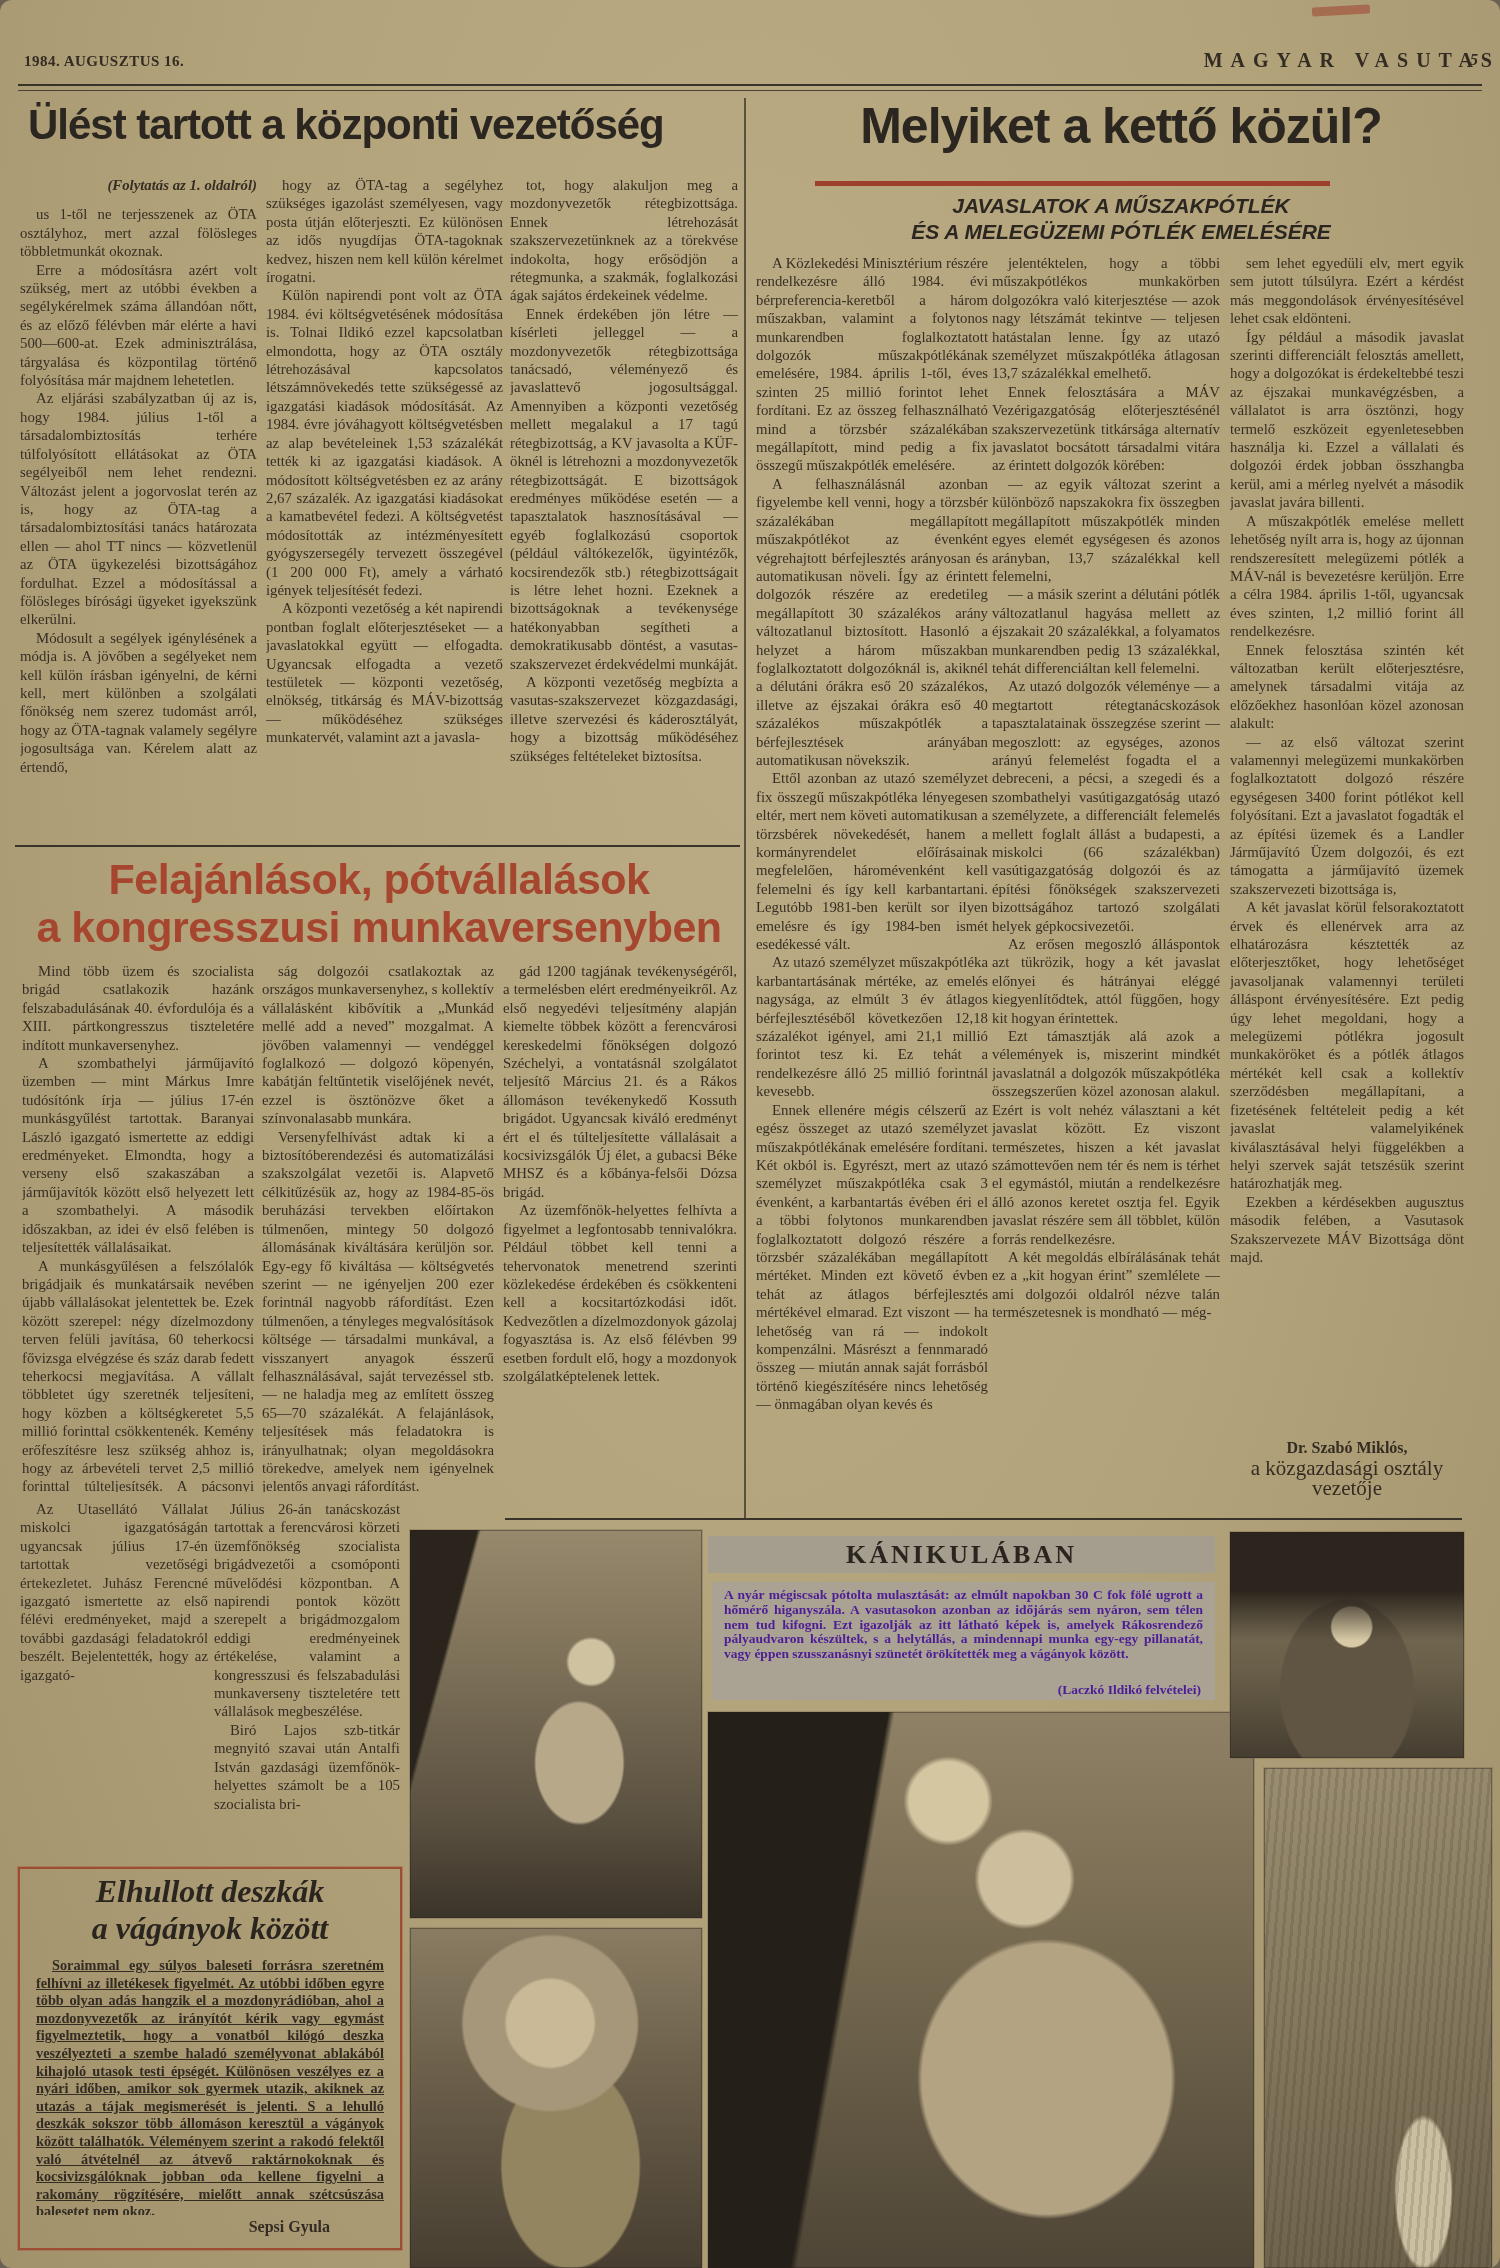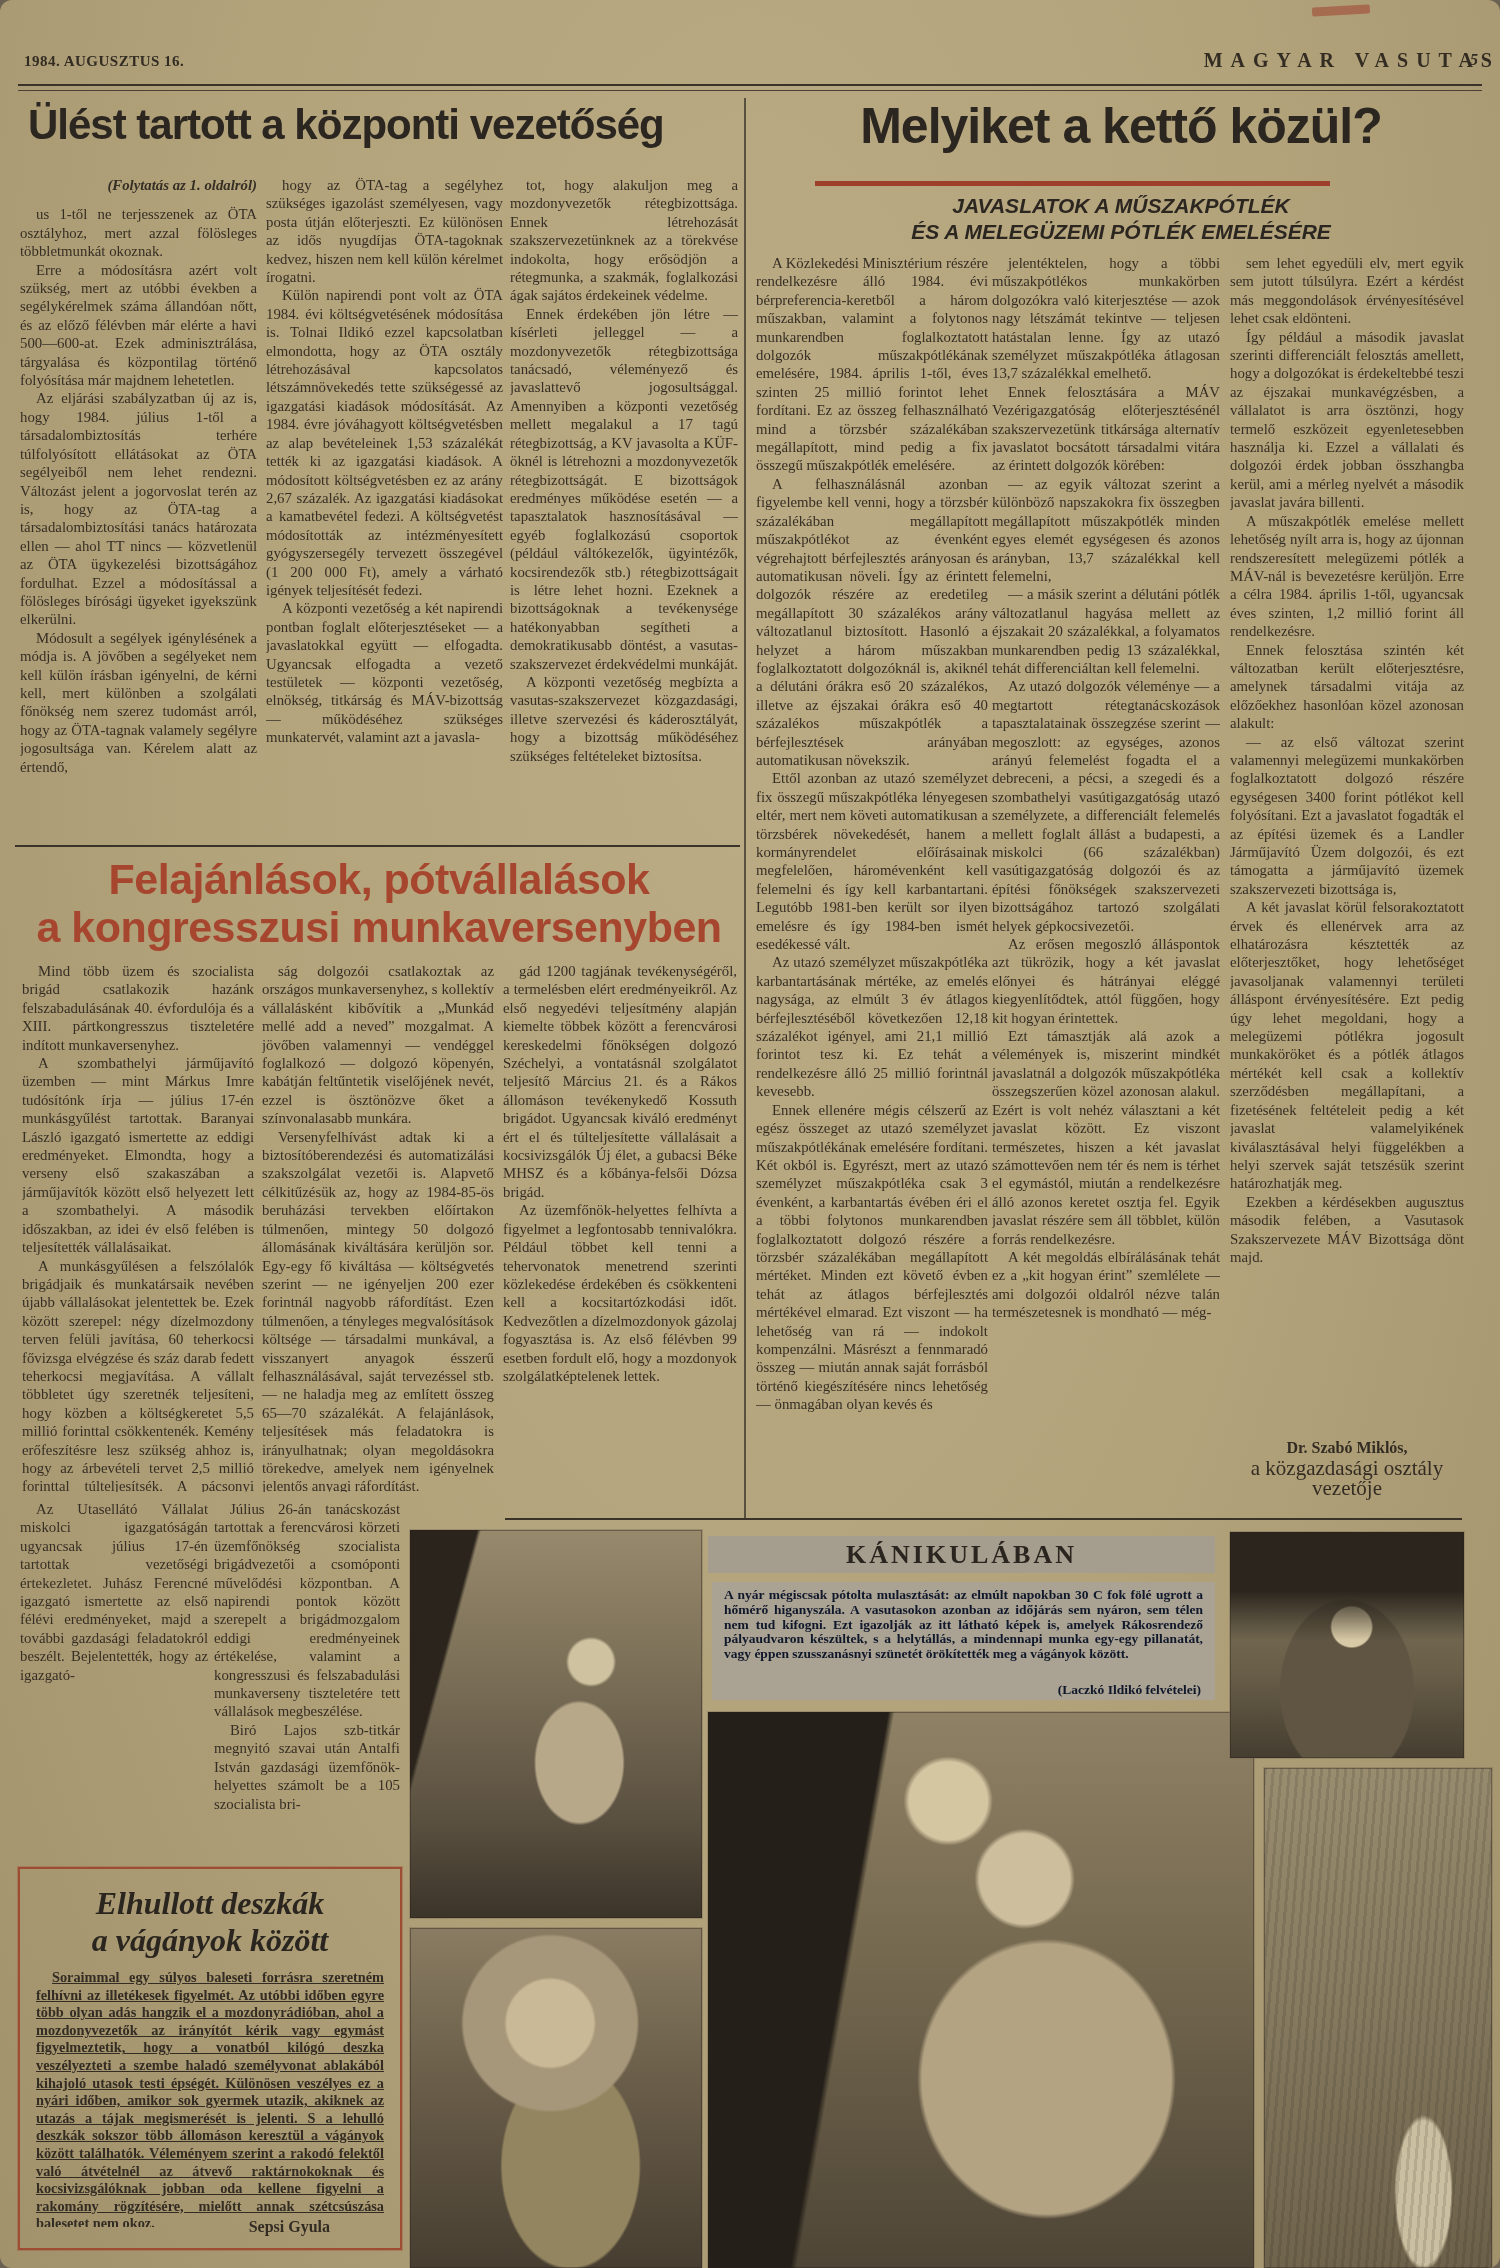--- a/index.html
+++ b/index.html
@@ -36,29 +36,29 @@
 
   
   .vrule{position:absolute;width:2px;background:rgba(58,51,42,.75);}
   .hrule{position:absolute;height:2px;background:#3a332a;}
 
   
   .sig{position:absolute;left:1230px;top:1438px;width:234px;text-align:center;font:bold 16px/20px "Liberation Serif",serif;}
   .sig .role{font-weight:normal;font-size:21px;}
 
   
-  .ebox{position:absolute;left:18px;top:1867px;width:384px;height:383px;border:2px solid #9e4c34;box-shadow:0 0 0 1px rgba(158,76,52,.35);padding:16px 16px;box-sizing:border-box;}
+  .ebox{position:absolute;left:18px;top:1867px;width:384px;height:383px;border:2px solid #9e4c34;box-shadow:0 0 0 1px rgba(158,76,52,.35);padding:4px 16px;box-sizing:border-box;}
   .ebox .t{ text-align:center;font:bold italic 32px/37px "Liberation Serif",serif;color:#2a251e;}
   .ebox .b{margin-top:10px;font:bold 14.3px/17.6px "Liberation Serif",serif;text-align:justify;overflow:hidden;height:258px;}
   .ebox .b p{margin:0;text-indent:16px;text-decoration:underline;}
   .ebox .s{position:absolute;right:70px;bottom:12px;font:bold 16px/18px "Liberation Serif",serif;}
 
   
   .kband{position:absolute;left:708px;top:1536px;width:507px;height:37px;background:#a59d8d;text-align:center;font:bold 26px/37px "Liberation Serif",serif;letter-spacing:3px;color:#2a251f;}
-  .kpanel{position:absolute;left:712px;top:1582px;width:503px;height:118px;background:#aaa293;box-sizing:border-box;padding:6px 12px 2px;font:bold 13.5px/14.8px "Liberation Serif",serif;text-align:justify;color:#0f172a;}
+  .kpanel{position:absolute;left:712px;top:1582px;width:503px;height:118px;background:#aaa293;box-sizing:border-box;padding:6px 12px 2px;font:bold 13.5px/14.8px "Liberation Serif",serif;text-align:justify;color:#4c1d95;}
   .kpanel .cap{position:absolute;right:14px;bottom:3px;font:bold 13.5px/15px "Liberation Serif",serif;}
 
   
   .photo{position:absolute;box-shadow:inset 0 0 0 1px rgba(40,32,24,.4), 0 0 0 1px rgba(120,108,85,.4);}
   .p1{left:410px;top:1530px;width:292px;height:388px;background:
       linear-gradient(105deg,#2a241c 0%,#2a241c 17%,rgba(42,36,28,0) 18%),
       radial-gradient(circle at 62% 34%,#cfc2a0 0 7%,rgba(0,0,0,0) 8%),
       radial-gradient(ellipse at 58% 60%,#b7a88a 0 18%,rgba(0,0,0,0) 19%),
       linear-gradient(180deg,#97896c 0%,#7c7058 35%,#5a5040 75%,#3b3429 100%);}
   .p2{left:410px;top:1928px;width:292px;height:340px;background:

